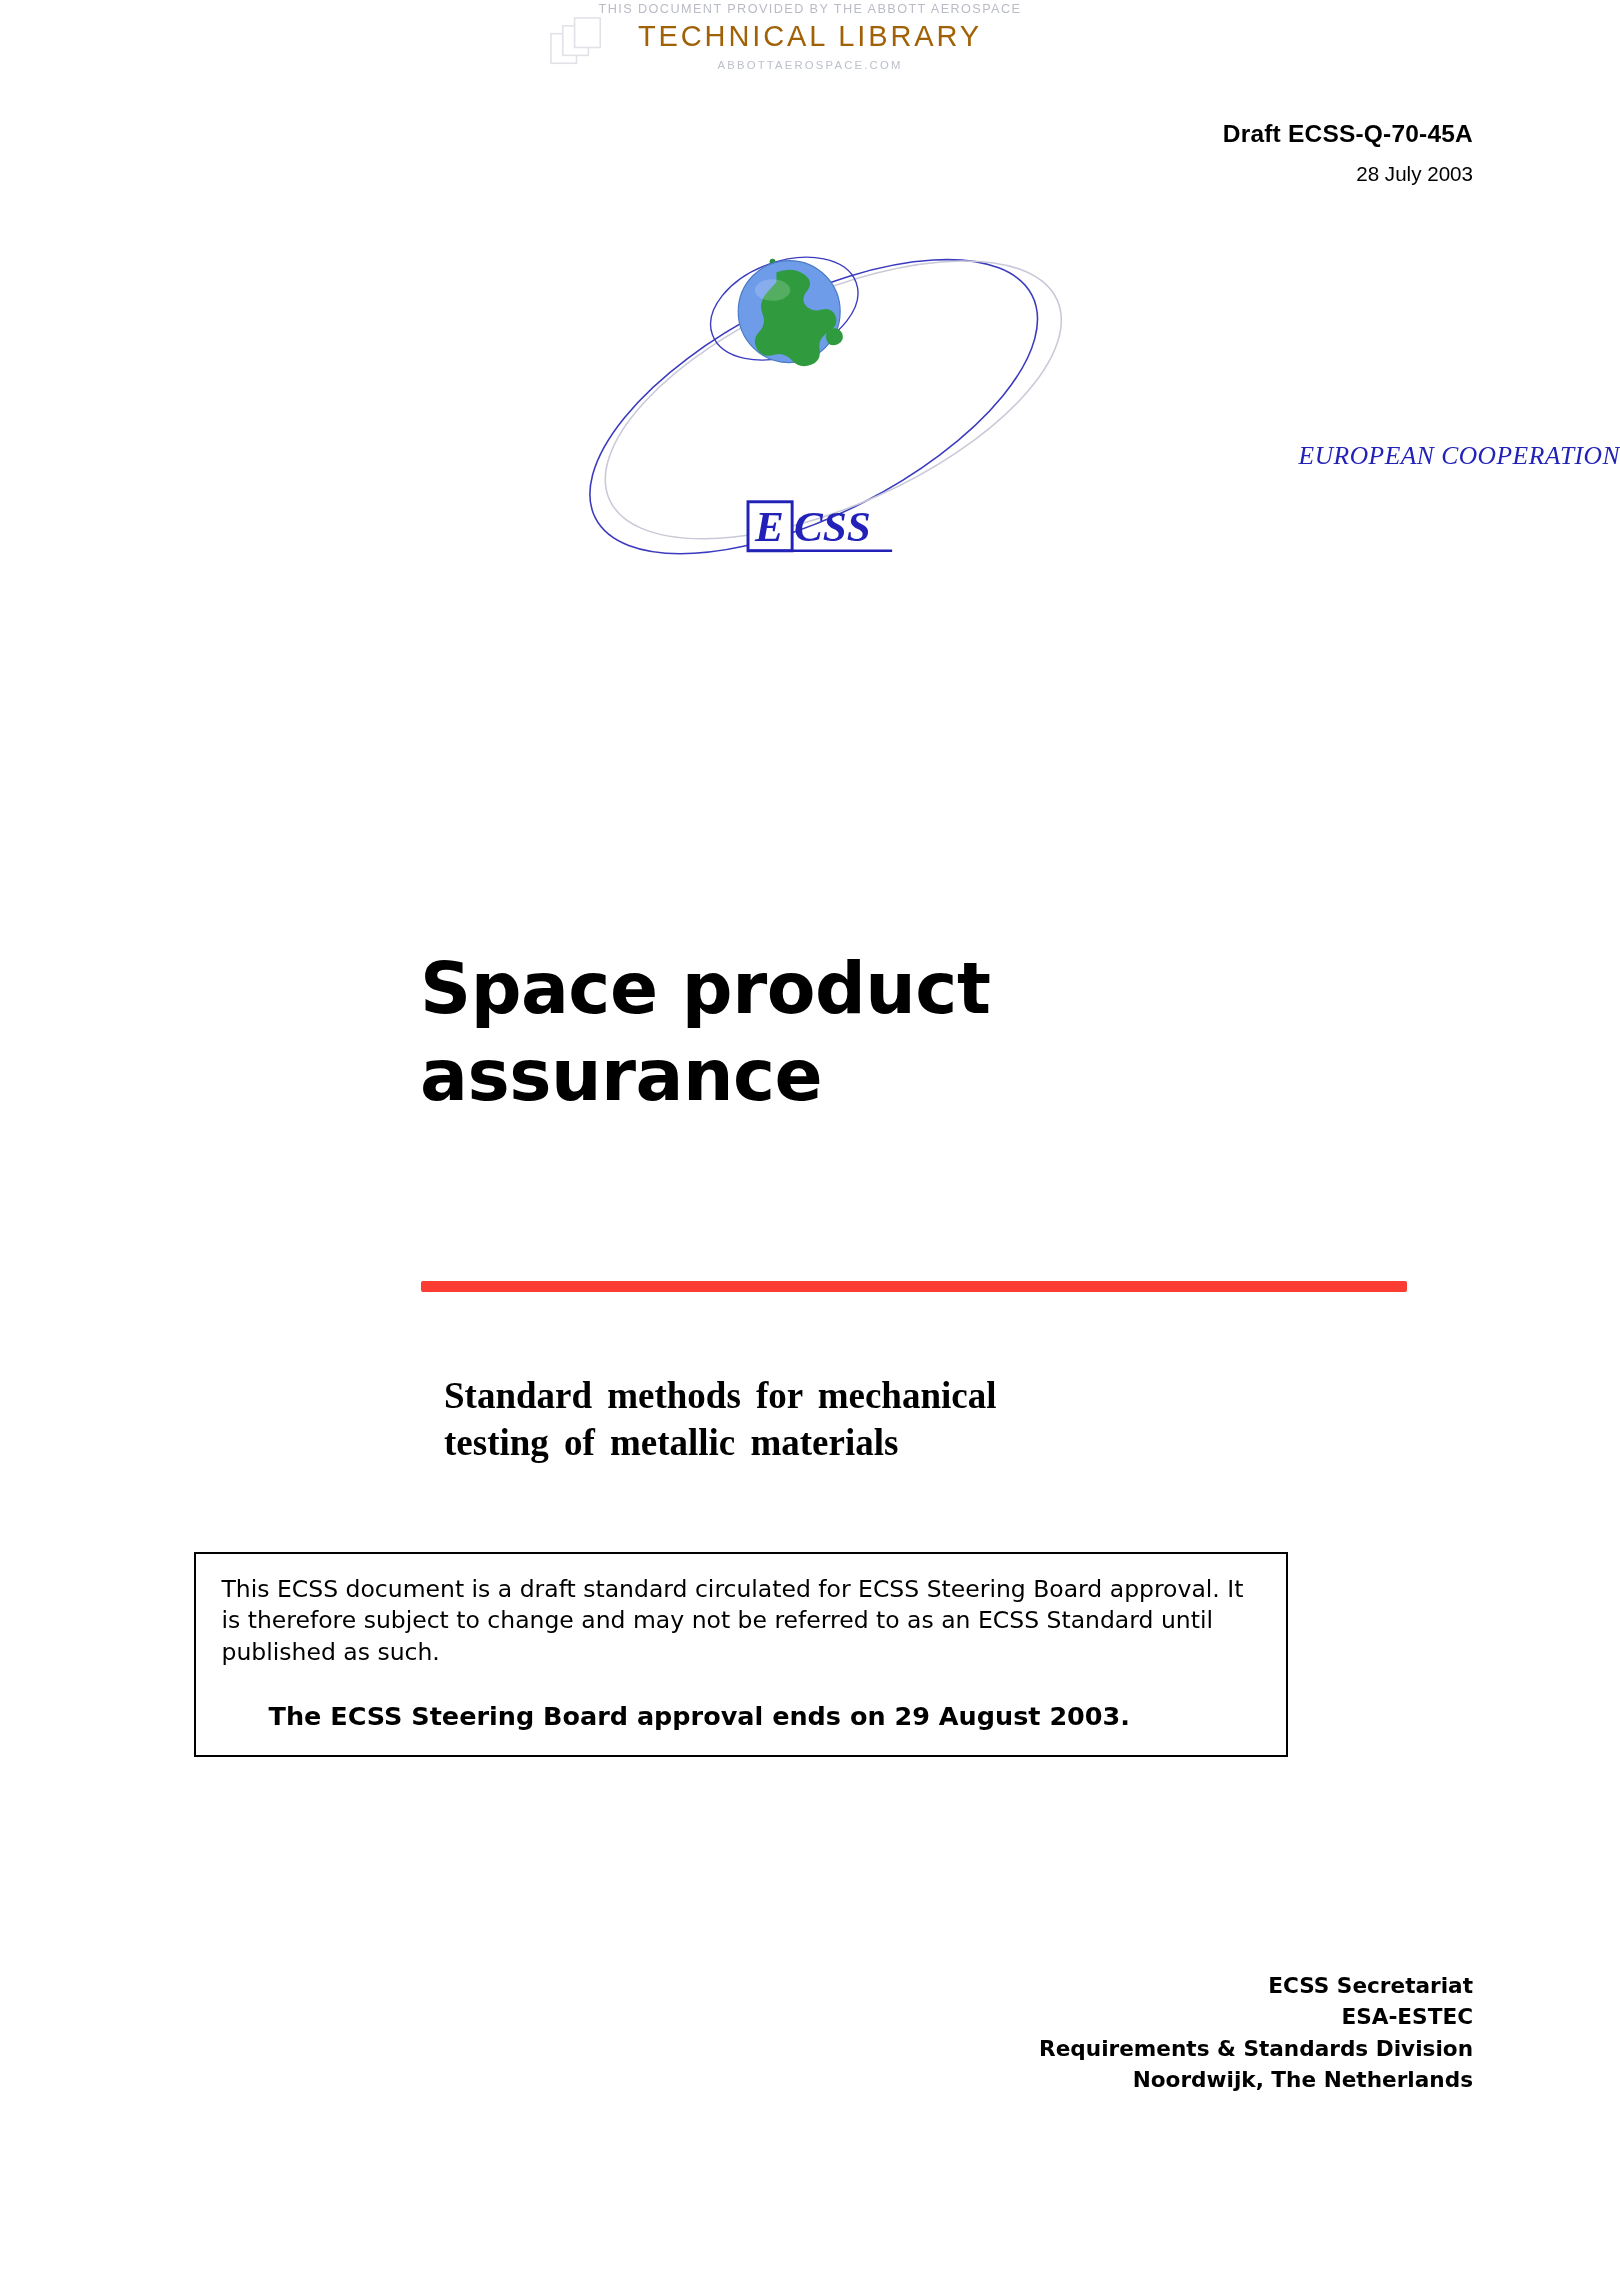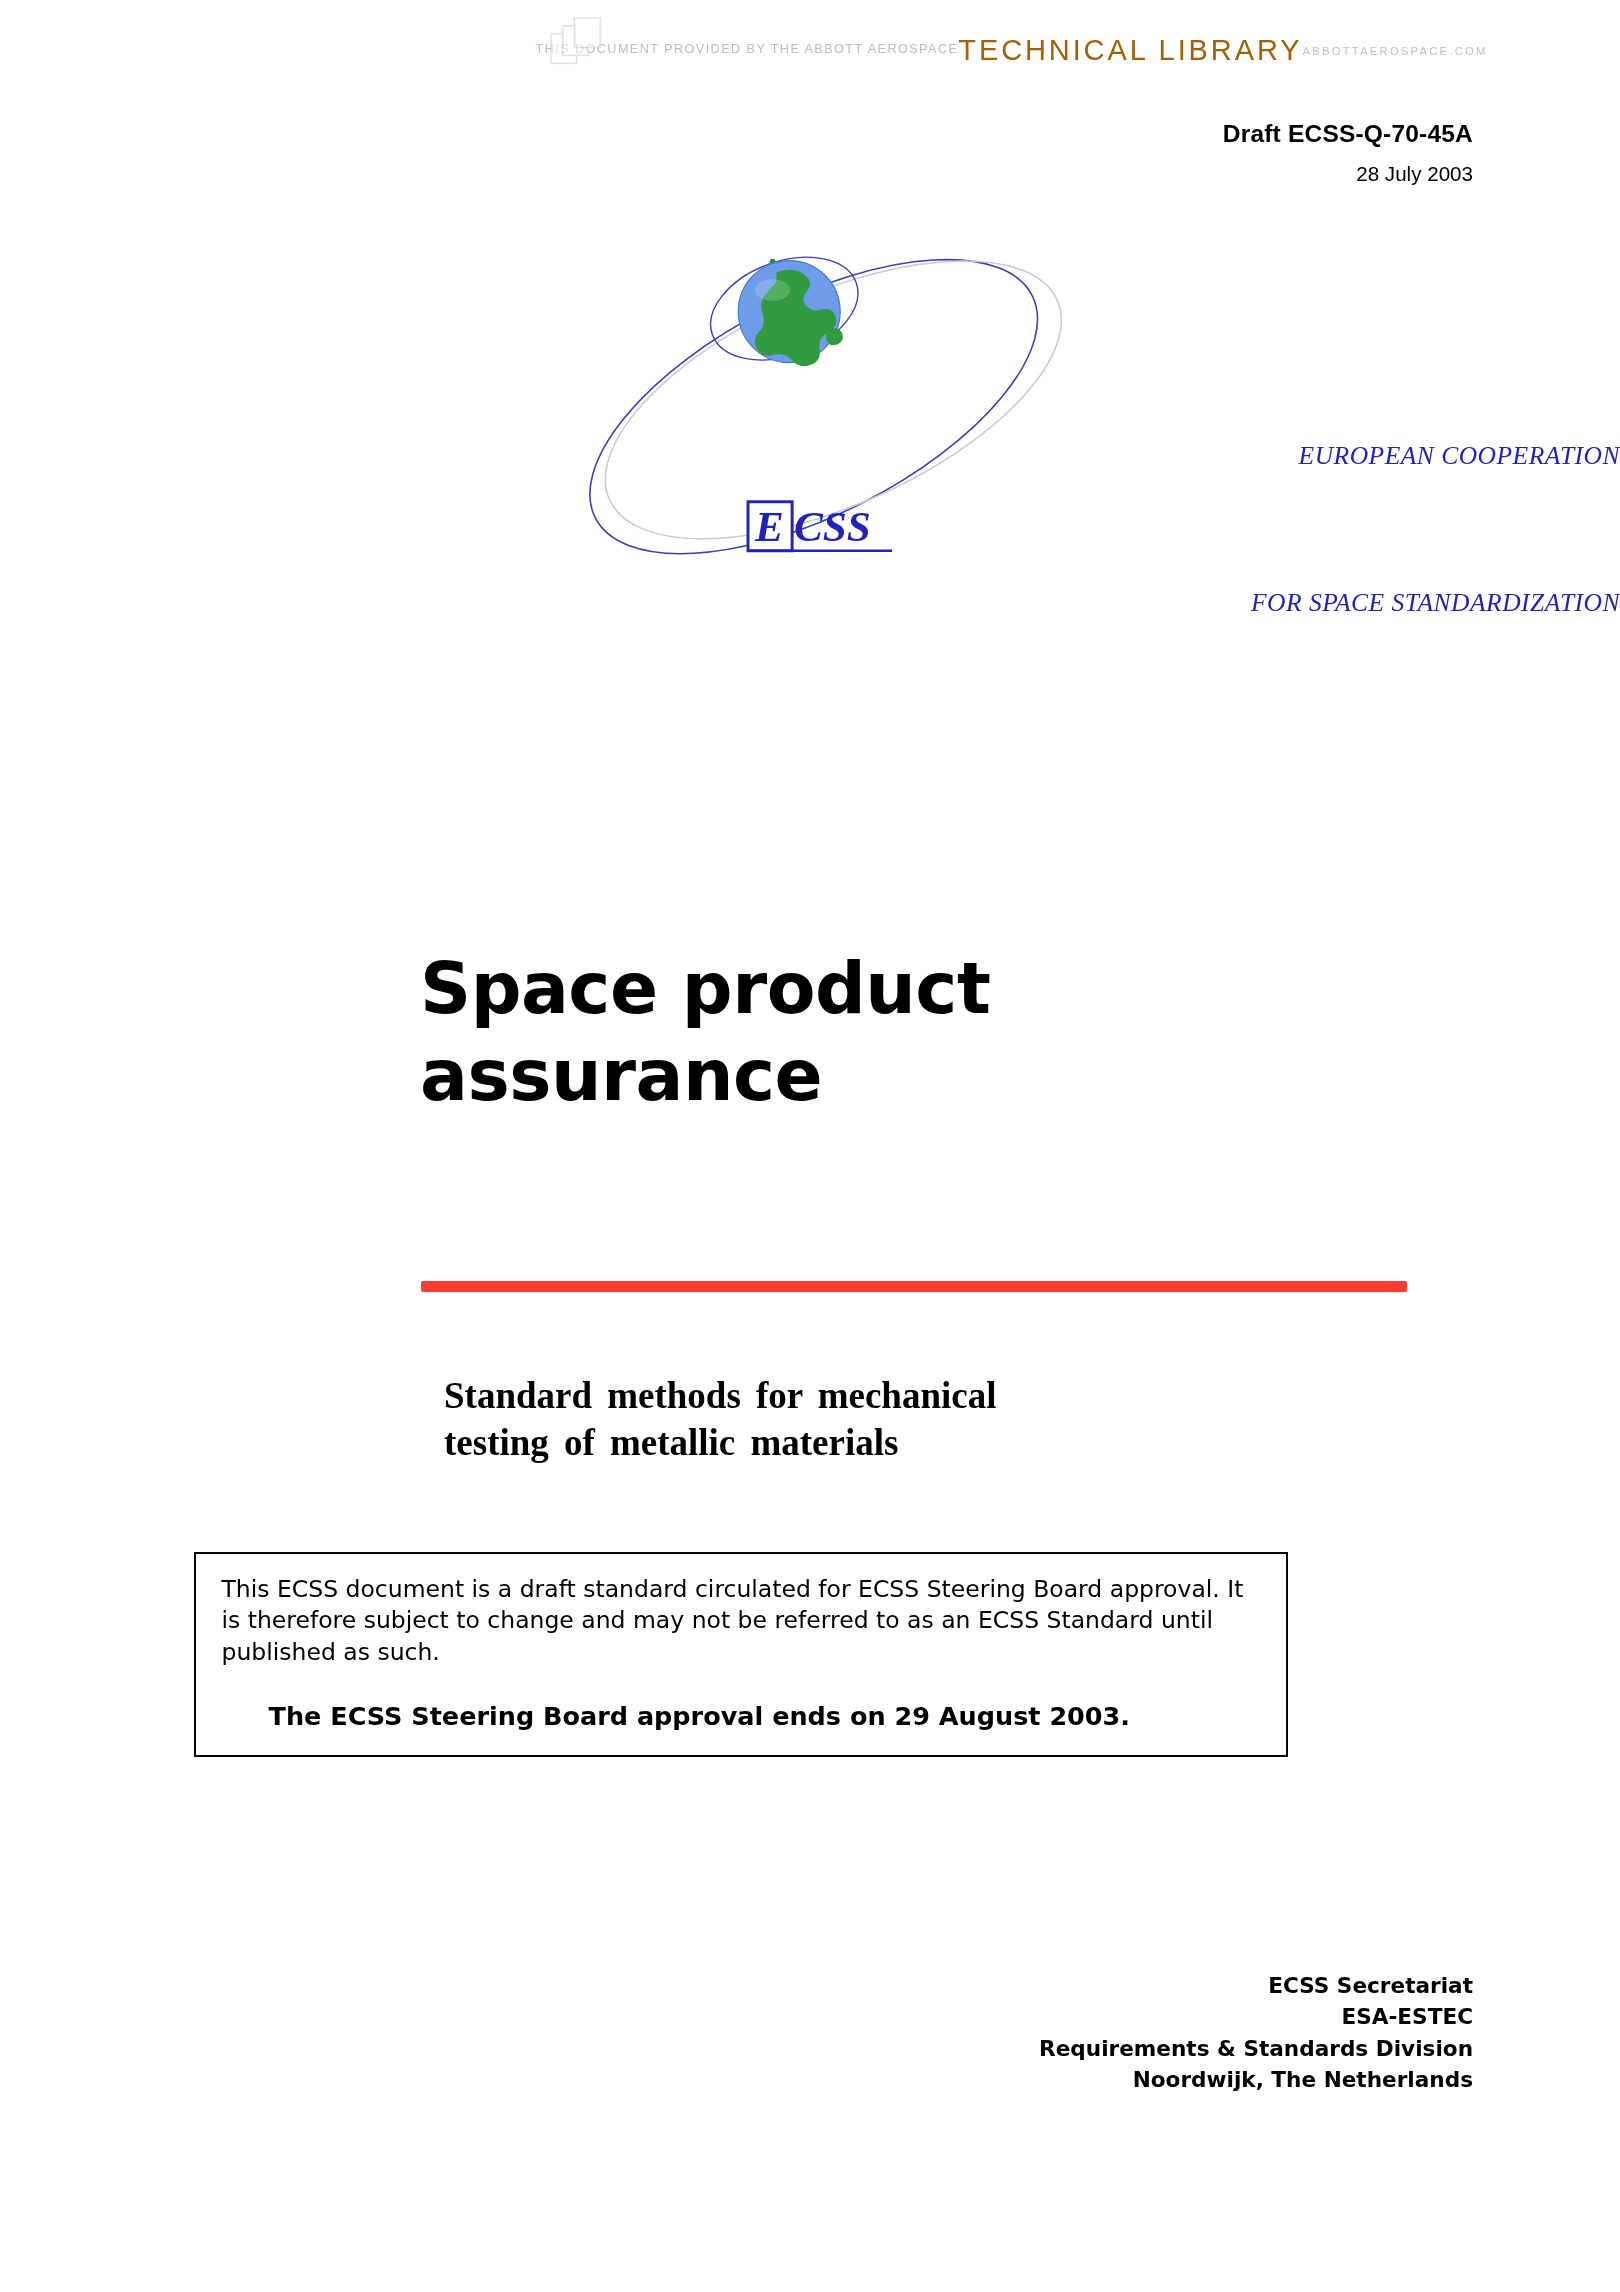--- a/index.html
+++ b/index.html
@@ -26,21 +26,21 @@
     display: flex;
     justify-content: center;
     align-items: flex-start;
     pointer-events: none;
   }
   .wm-inner {
     position: relative;
     width: 549px;
     height: 93px;
     display: flex;
-    flex-direction: row;
+    flex-direction: column;
     align-items: center;
     justify-content: flex-start;
     padding-top: 2px;
   }
   .wm-line1 {
     font-size: 12.7px;
     letter-spacing: 1.4px;
     color: #b9bcc6;
     font-variant: small-caps;
     text-transform: uppercase;
@@ -245,21 +245,20 @@
 
       <g>
         <rect x="203" y="272" width="45" height="50" fill="#ffffff" stroke="#2222b8" stroke-width="3"></rect>
         <text x="210" y="312" font-family="Liberation Serif, serif" font-style="italic" font-weight="bold" font-size="44" fill="#2222b8">E</text>
         <text x="250" y="312" font-family="Liberation Serif, serif" font-style="italic" font-weight="bold" font-size="44" fill="#2222b8">CSS</text>
         <line x1="203" y1="322" x2="350" y2="322" stroke="#2222b8" stroke-width="2.5"></line>
       </g>
     </svg>
   </div>
   <div class="logo-text-top" style="top: 206px;">EUROPEAN COOPERATION</div>
-  <div class="logo-text-top" style="top: 353px;">FOR SPACE STANDARDIZATION</div>
 </div>
 
 <div class="title">
   <span class="line1">Space product</span>
   <span class="line2">assurance</span>
 </div>
 
 <div class="red-rule"></div>
 
 <div class="subtitle">

